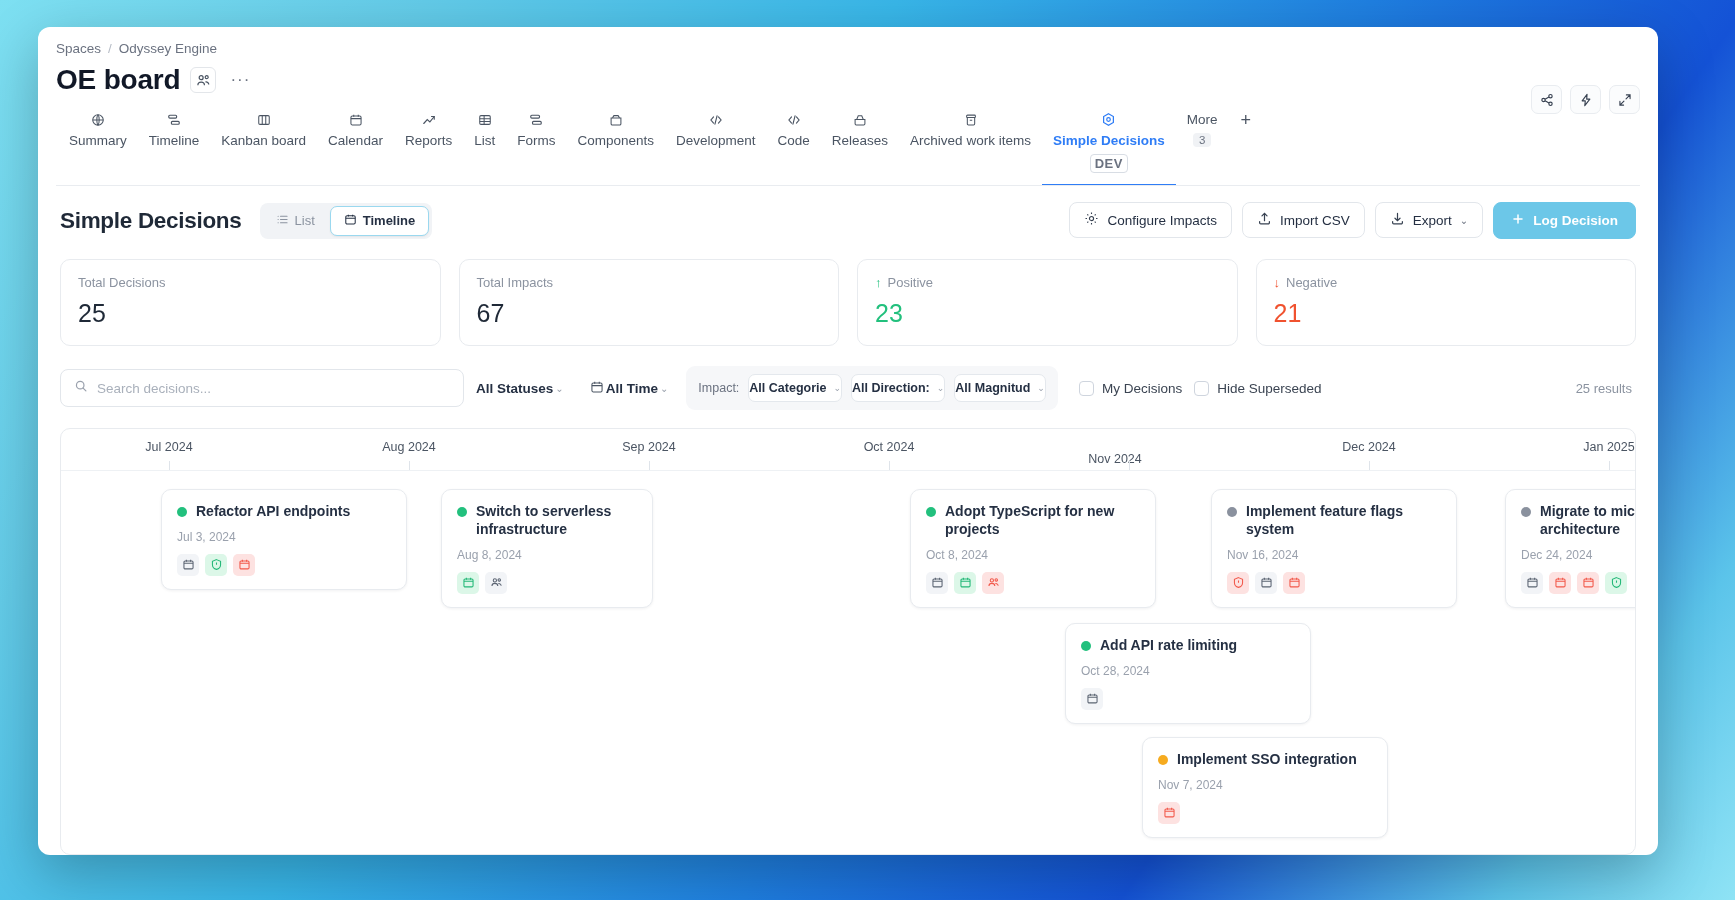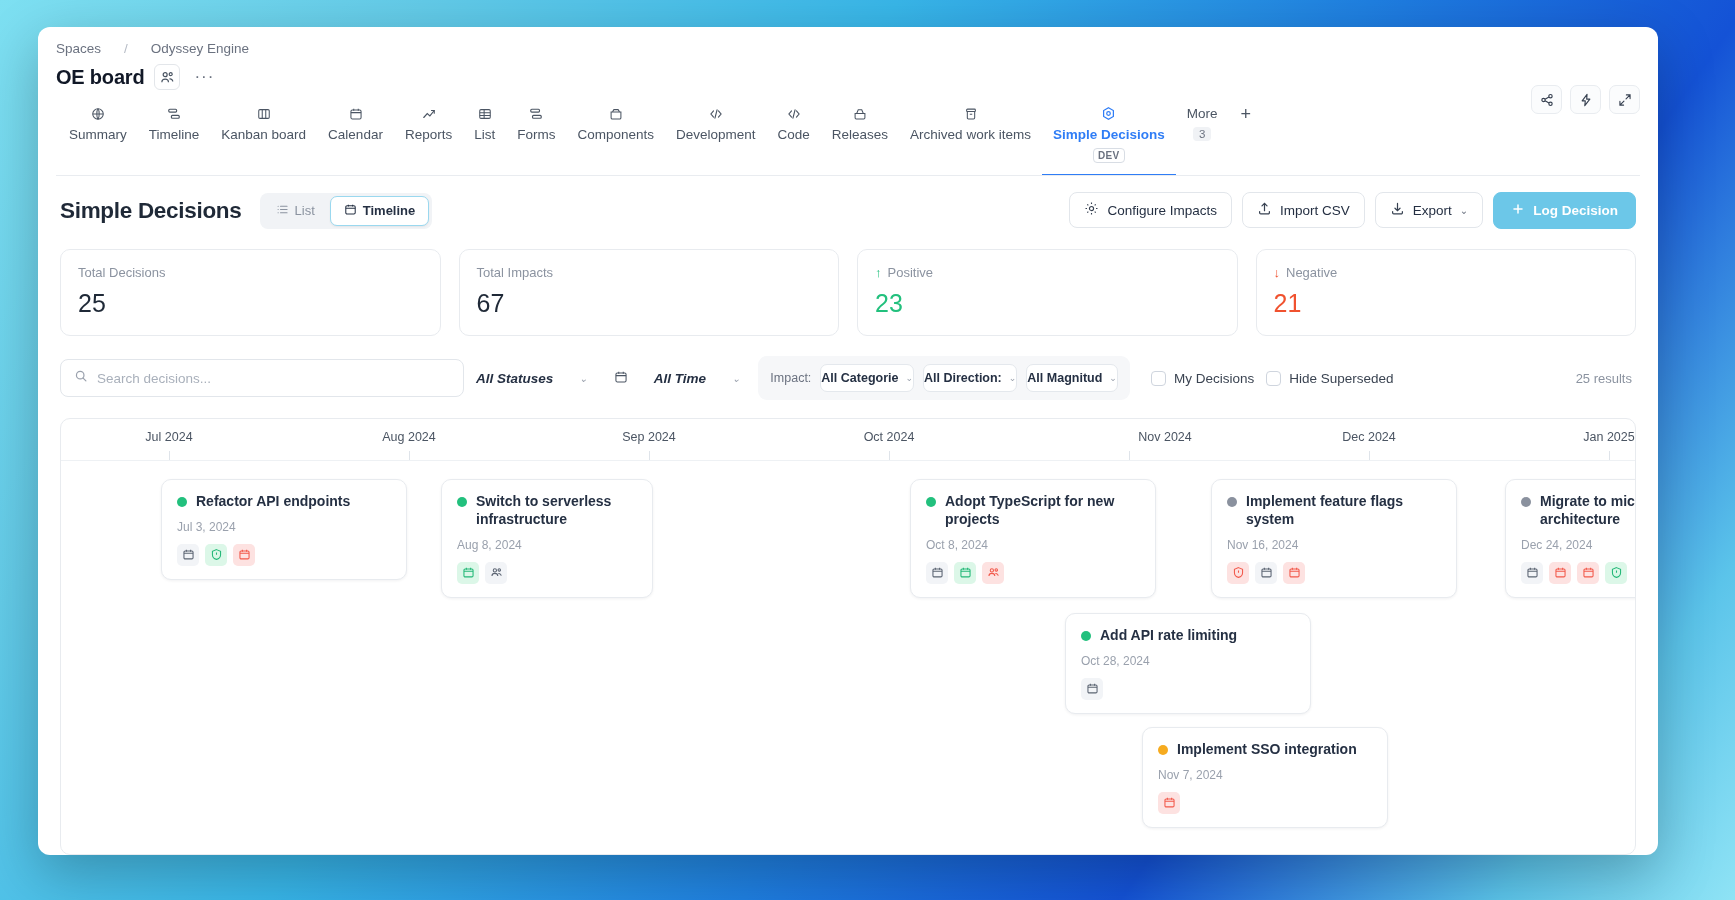--- a/index.html
+++ b/index.html
@@ -14,25 +14,25 @@
   #window {
     position: absolute; left: 38px; top: 27px;
     width: 1620px; height: 828px;
     background: #ffffff; border-radius: 12px;
     box-shadow: 0 18px 55px rgba(0,0,0,.25);
     overflow: hidden; display: flex; flex-direction: column;
   }
 
   
   .hdr { padding: 14px 18px 0 18px; position: relative; flex: 0 0 auto; }
-  .crumbs { font-size: 13.5px; color: #6b7280; display: flex; gap: 23px; align-items: center; }
+  .crumbs { font-size: 13.5px; color: #6b7280; display: flex; gap: 7px; align-items: center; }
   .crumbs .c-link { cursor: pointer; }
   .crumbs .sep { color: #b6bcc6; }
   .titlerow { display: flex; align-items: center; gap: 10px; margin-top: 8px; }
-  .title { font-size: 20px; font-weight: 700; color: #111827; letter-spacing: -.2px; }
+  .title { font-size: 28px; font-weight: 700; color: #111827; letter-spacing: -.2px; }
   .iconbtn-sq {
     width: 26px; height: 26px; border: 1px solid #e3e6ea; border-radius: 6px;
     background: #fff; display: flex; align-items: center; justify-content: center; cursor: pointer;
   }
   .dots { color: #6b7280; font-size: 17px; letter-spacing: 1px; cursor: pointer; padding: 0 4px; line-height: 10px; }
   .hdr-actions { position: absolute; right: 18px; top: 58px; display: flex; gap: 8px; }
   .act {
     width: 31px; height: 29px; border: 1px solid #e9ecf0; border-radius: 7px; background: #fbfcfd;
     display: flex; align-items: center; justify-content: center; cursor: pointer;
   }
@@ -43,21 +43,21 @@
     border-bottom: 1px solid #e9ecf0; padding-left: 2px; overflow: hidden;
   }
   .tab {
     display: flex; align-items: center; gap: 6px; padding: 6px 11px 11px 11px;
     font-size: 13.5px; color: #4b5563; cursor: pointer; white-space: nowrap;
     border-bottom: 2.5px solid transparent; margin-bottom: -1px; flex-direction: column;
   }
   .tab.active { color: #2f7df6; border-bottom-color: #2f7df6; font-weight: 600; }
   .tab .ic { display: flex; width: 15px; height: 15px; align-items: center; justify-content: center; }
   .dev-badge {
-    font-size: 10px; font-weight: 700; color: #6b7280; border: 1px solid #d8dde4;
+    font-size: 13px; font-weight: 700; color: #6b7280; border: 1px solid #d8dde4;
     border-radius: 4px; padding: 1px 4px; background: #fff; letter-spacing: .4px;
   }
   .more-count {
     font-size: 11.5px; color: #6b7280; background: #f0f2f5; border-radius: 4px; padding: 1px 6px;
   }
   .plus-tab { font-size: 18px; color: #4b5563; padding: 4px 12px 11px 12px; cursor: pointer; }
 
   
   .subbar { display: flex; align-items: center; padding: 16px 22px 6px 22px; flex: 0 0 auto; }
   .page-title { font-size: 22.5px; font-weight: 700; color: #1f2937; letter-spacing: -.3px; }
@@ -98,22 +98,22 @@
   .search {
     width: 404px; display: flex; align-items: center; gap: 9px;
     border: 1px solid #e2e6eb; border-radius: 8px; padding: 9px 13px; background: #fff;
   }
   .search input {
     border: none; outline: none; font-size: 13.5px; color: #253043; width: 100%;
     font-family: "Liberation Sans", sans-serif; background: transparent;
   }
   .search input::placeholder { color: #a9b0bb; }
   .sel {
-    display: flex; align-items: center; gap: 26px; font-size: 13.5px; color: #253043;
-    cursor: pointer; font-weight: 600; white-space: nowrap; font-style: italic;
+    display: flex; align-items: center; gap: 2px; font-size: 13.5px; color: #253043;
+    cursor: pointer; font-weight: 600; white-space: nowrap;
   }
   .sel .chev { color: #9aa1ad; font-size: 10px; font-weight: 400; }
   .impact-group {
     display: flex; align-items: center; gap: 9px; background: #f6f7f9;
     border-radius: 9px; padding: 8px 12px; margin-left: 6px;
   }
   .impact-lbl { font-size: 12.5px; color: #6b7280; }
   .mini-sel {
     display: flex; align-items: center; gap: 7px; background: #fff; border: 1px solid #e4e8ed;
     border-radius: 7px; padding: 6px 0; font-size: 12.5px; color: #253043; cursor: pointer;
@@ -474,21 +474,21 @@
   <div class="tl-wrap">
     <div class="tl-head" id="tl-head">
         <div class="tl-month" style="left: 108px;">Jul 2024</div>
         <div class="tl-tick" style="left: 108px;"></div>
         <div class="tl-month" style="left: 348px;">Aug 2024</div>
         <div class="tl-tick" style="left: 348px;"></div>
         <div class="tl-month" style="left: 588px;">Sep 2024</div>
         <div class="tl-tick" style="left: 588px;"></div>
         <div class="tl-month" style="left: 828px;">Oct 2024</div>
         <div class="tl-tick" style="left: 828px;"></div>
-        <div class="tl-month" style="left: 1104px;">Nov 2024</div>
+        <div class="tl-month" style="left: 1054px; margin-top: 12px;">Nov 2024</div>
         <div class="tl-tick" style="left: 1068px;"></div>
         <div class="tl-month" style="left: 1308px;">Dec 2024</div>
         <div class="tl-tick" style="left: 1308px;"></div>
         <div class="tl-month" style="left: 1548px;">Jan 2025</div>
         <div class="tl-tick" style="left: 1548px;"></div>
       </div>
     <div class="tl-body" id="tl-body">
         <div class="card" style="left: 100px; top: 18px; width: 246px;">
           <div class="card-title">
             <span class="dot" style="background: rgb(34, 192, 125);"></span>

